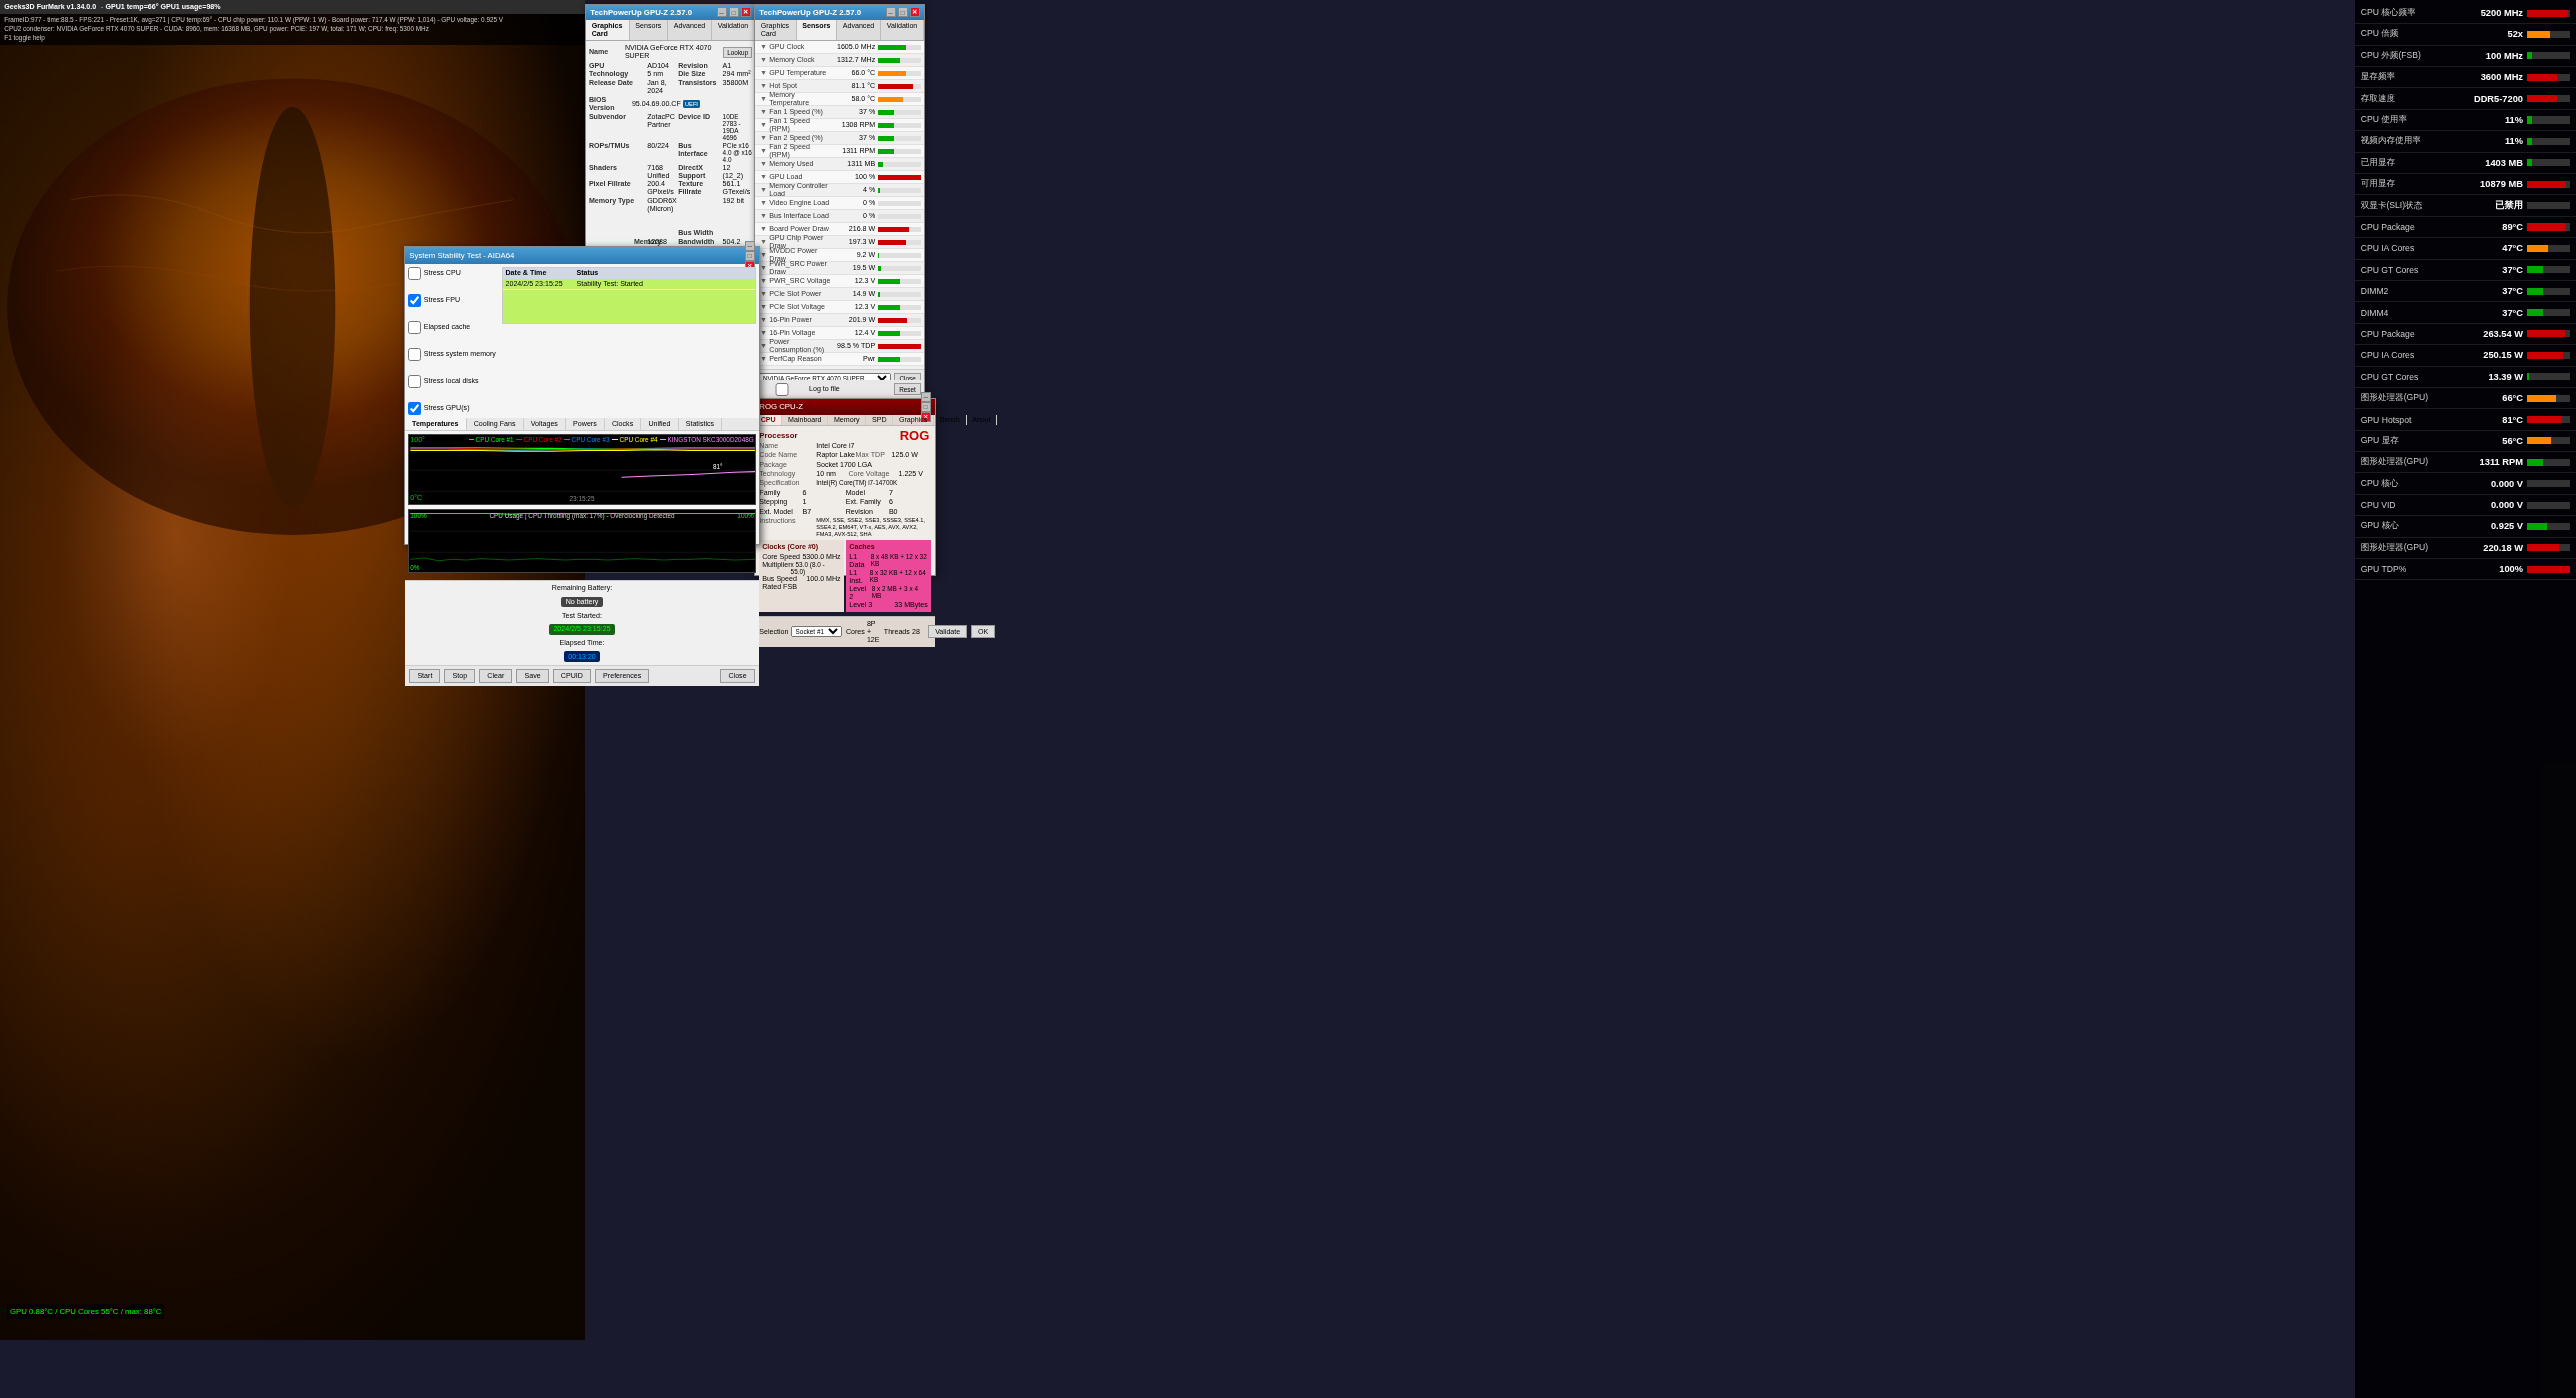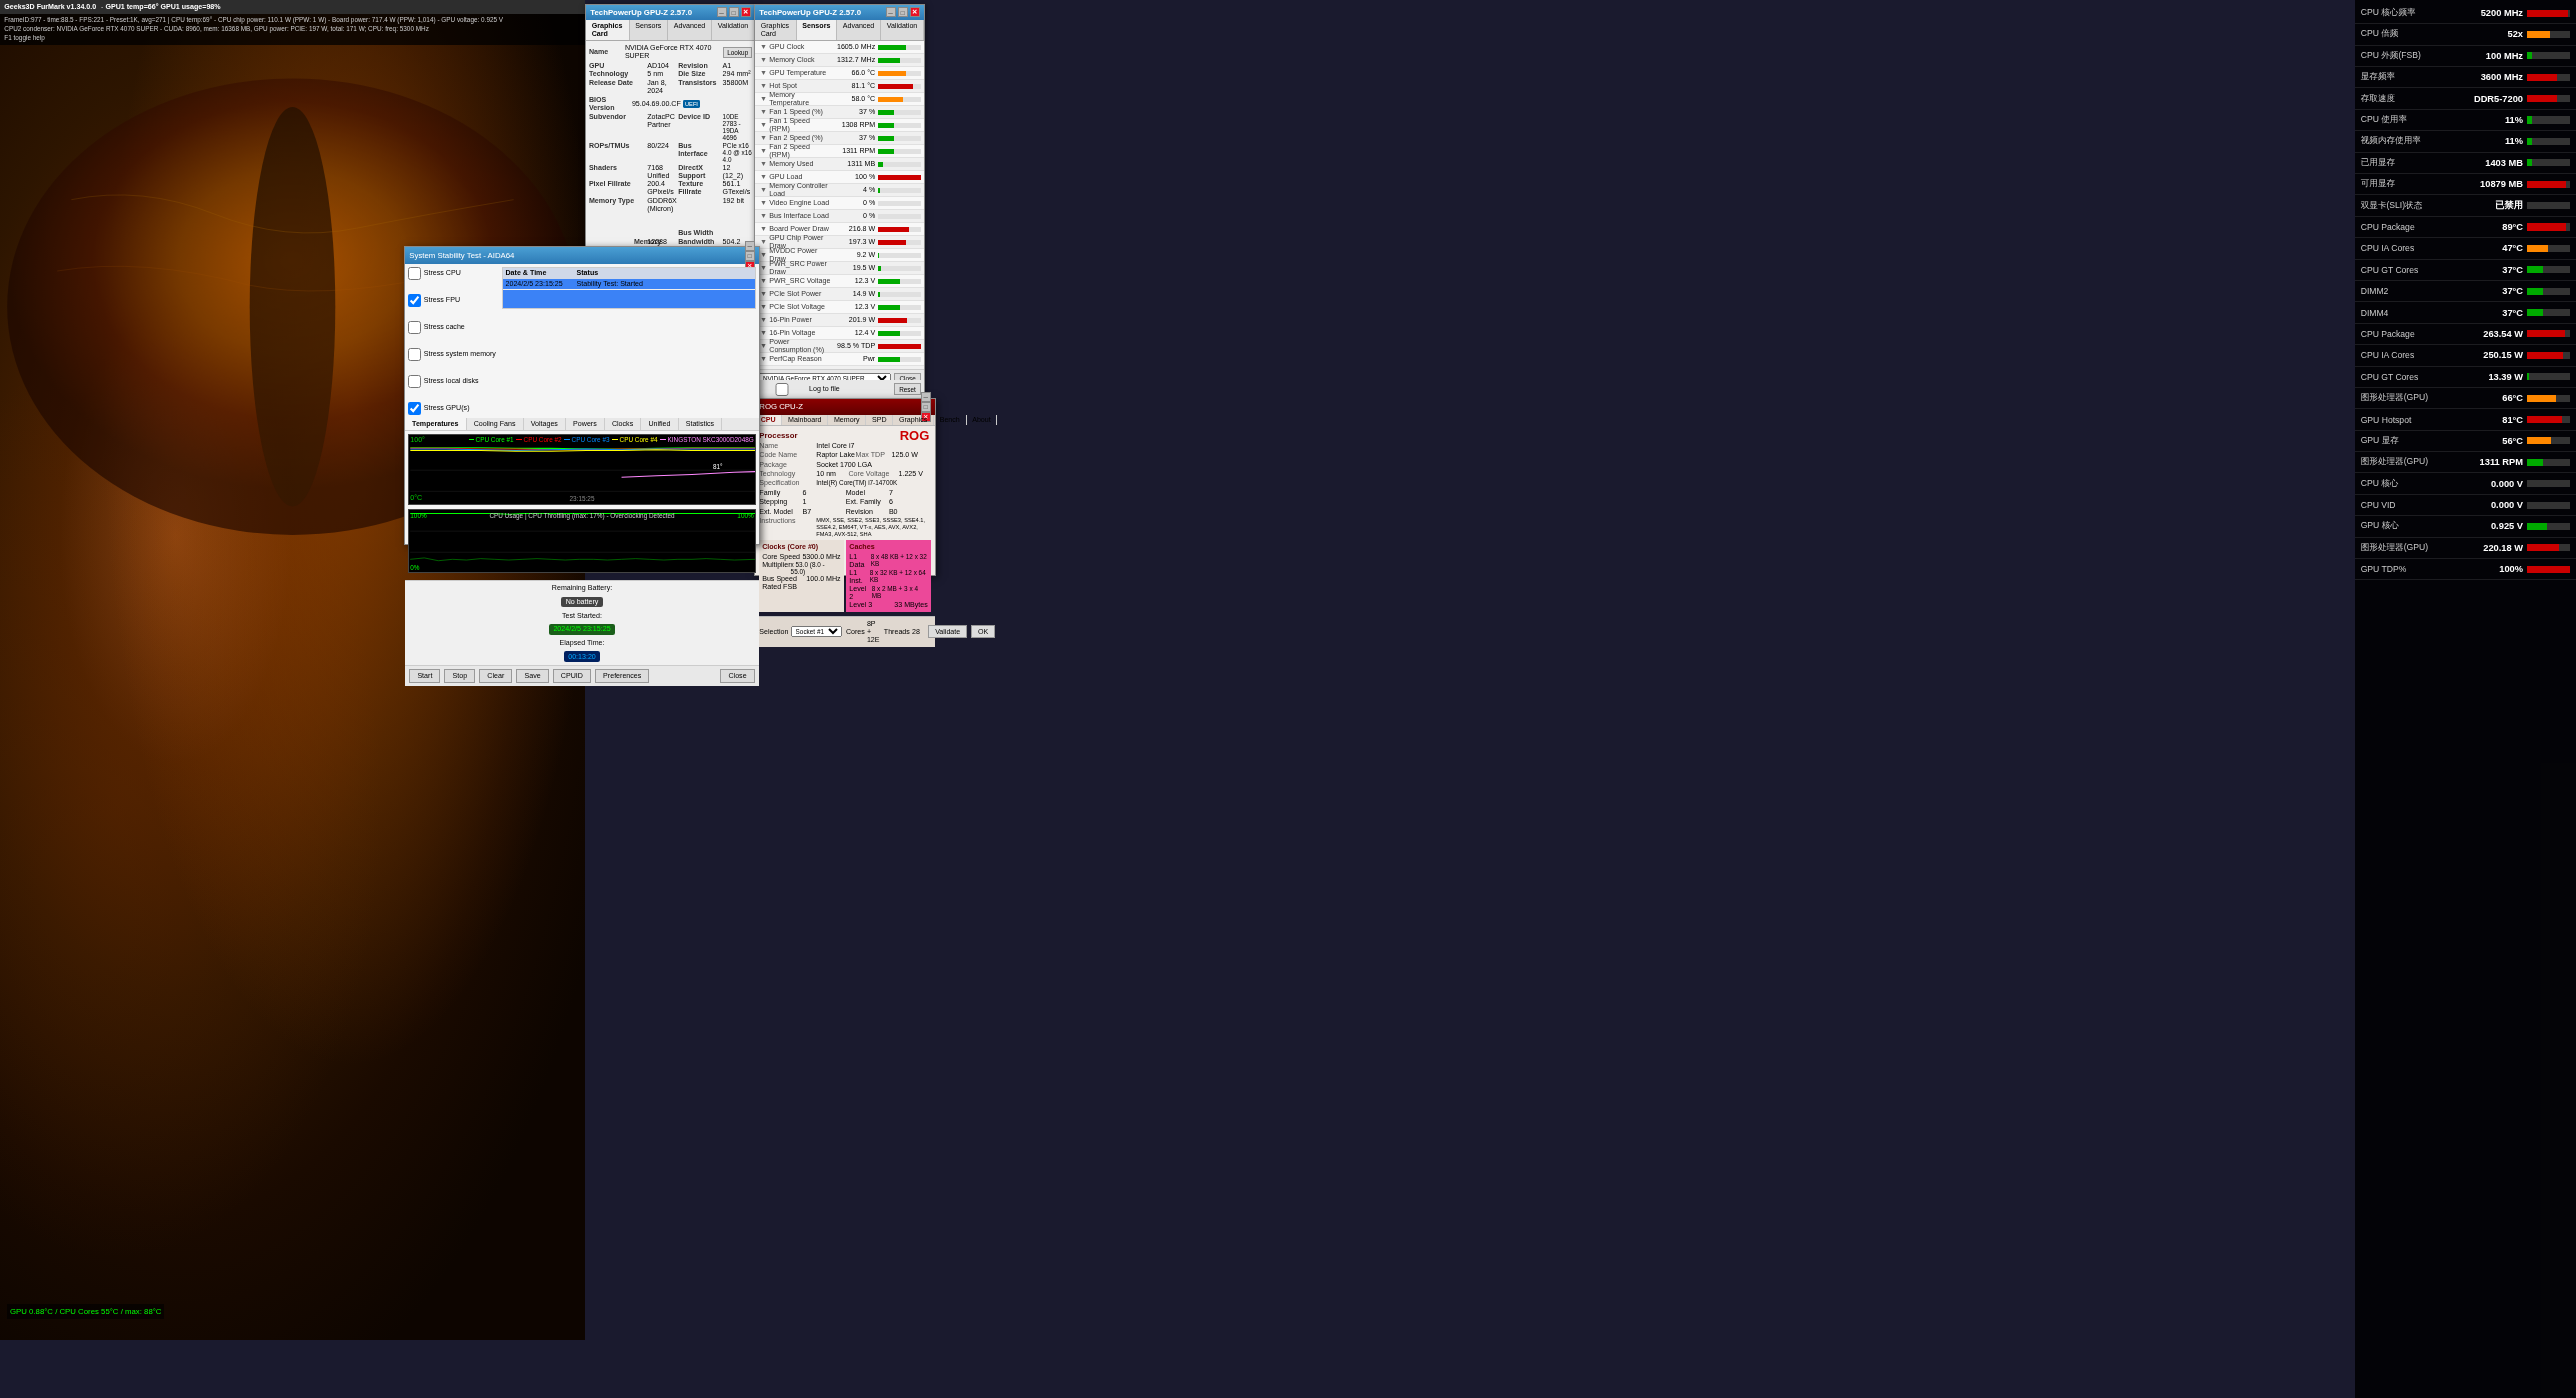--- a/index.html
+++ b/index.html
@@ -217,23 +217,23 @@
       font-size: 7.1px;
       cursor: pointer;
       border-right: 0.7px solid #ccc;
     }
     .aida-tab.active { background: #f5f5f5; font-weight: bold; }
     .stress-checks { display: flex; flex-direction: column; gap: 14px; }
     .stress-check { display: flex; align-items: center; gap: 2.9px; font-size: 7.1px; }
     .stress-check input[type=checkbox] { cursor: pointer; }
     .stress-log {
       flex: 1;
-      background: #3b82f6;
+      background: #bef264;
       border: 0.7px solid #ccc;
-      height: 42px;
+      height: 57px;
       overflow-y: auto;
     }
     .stress-log-header {
       display: flex;
       background: #d0d8e8;
       font-size: 7.1px;
       font-weight: bold;
       padding: 1.4px 2.9px;
     }
     .stress-log-row {
@@ -962,21 +962,21 @@
       <div class="stress-check">
         <input type="checkbox" style="">
         <span>Stress CPU</span>
       </div>
       <div class="stress-check">
         <input type="checkbox" checked="" style="">
         <span>Stress FPU</span>
       </div>
       <div class="stress-check">
         <input type="checkbox" style="">
-        <span>Stress cache</span>
+        <span>Elapsed cache</span>
       </div>
       <div class="stress-check">
         <input type="checkbox" style="">
         <span>Stress system memory</span>
       </div>
       <div class="stress-check">
         <input type="checkbox" style="">
         <span>Stress local disks</span>
       </div>
       <div class="stress-check">

